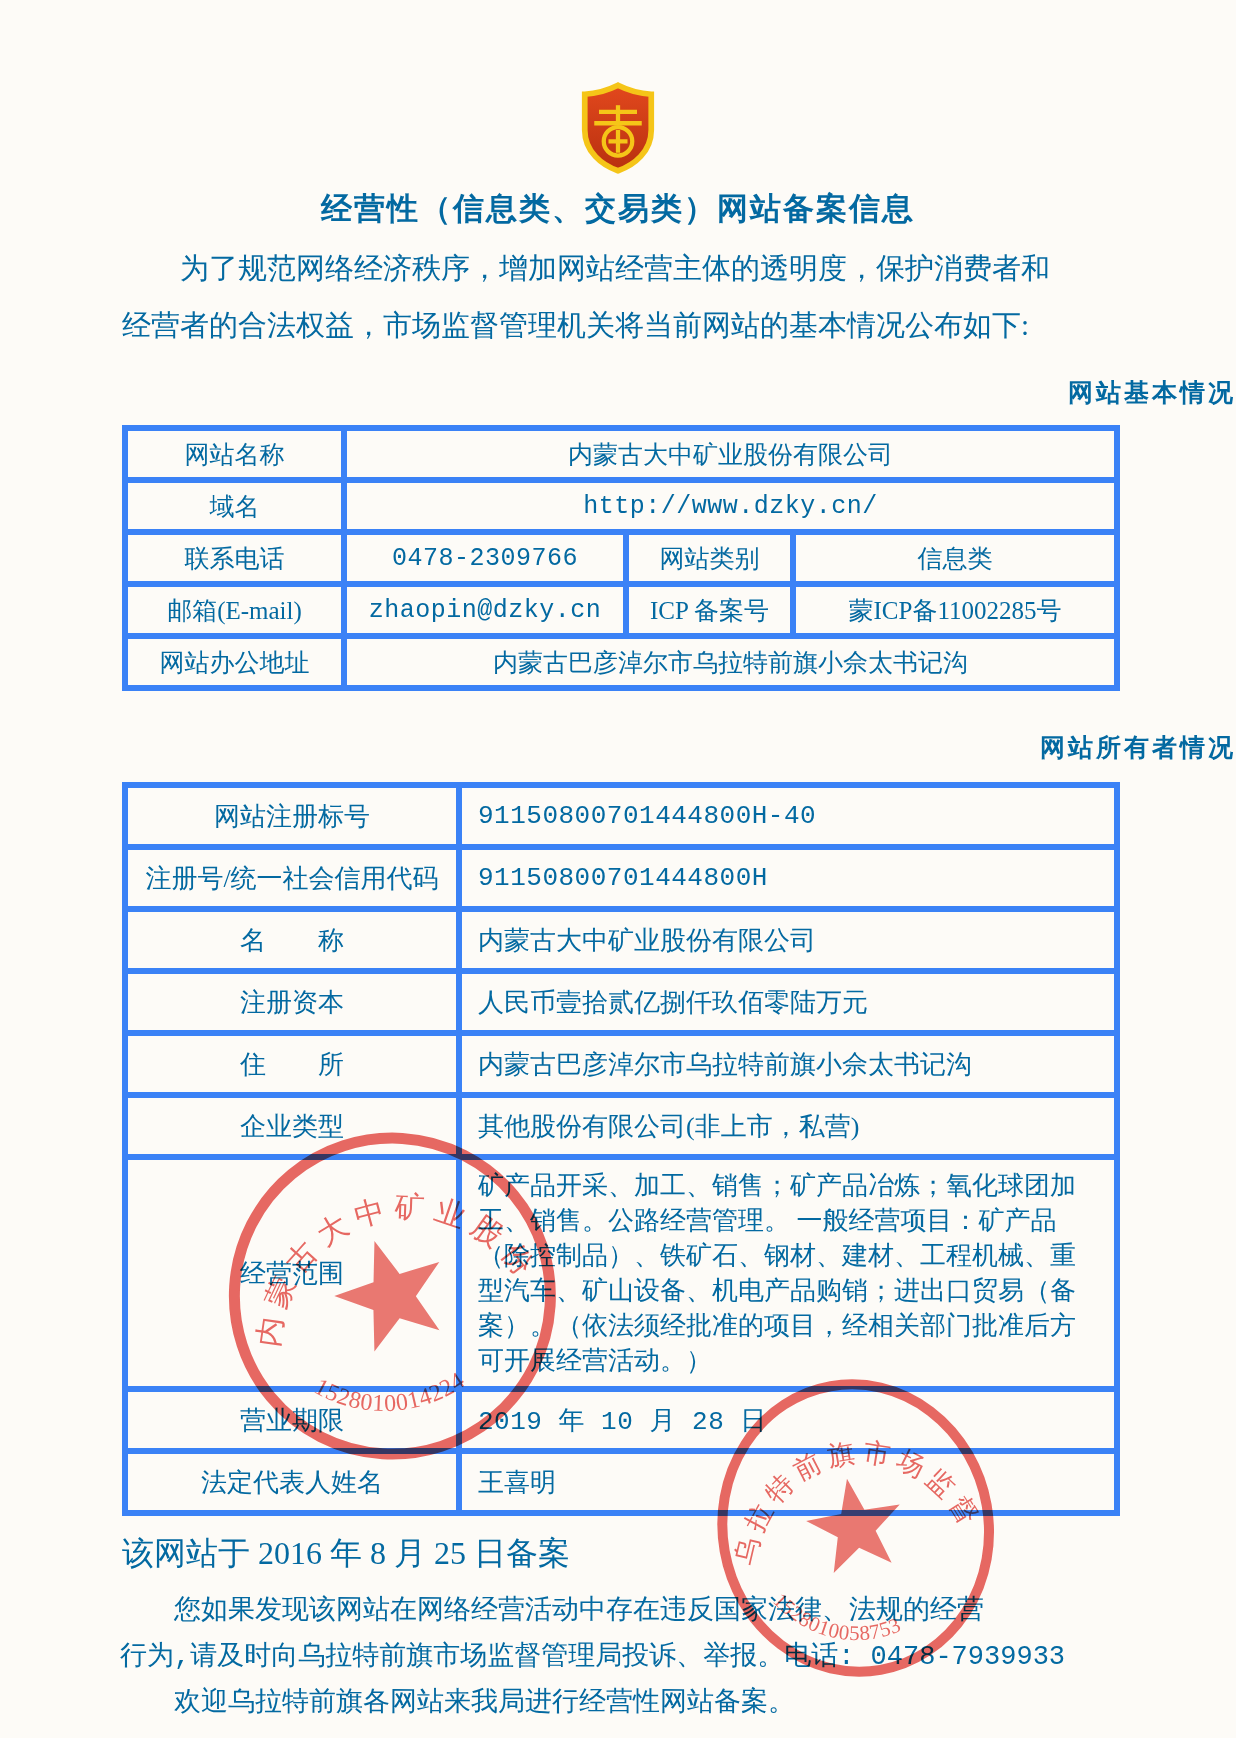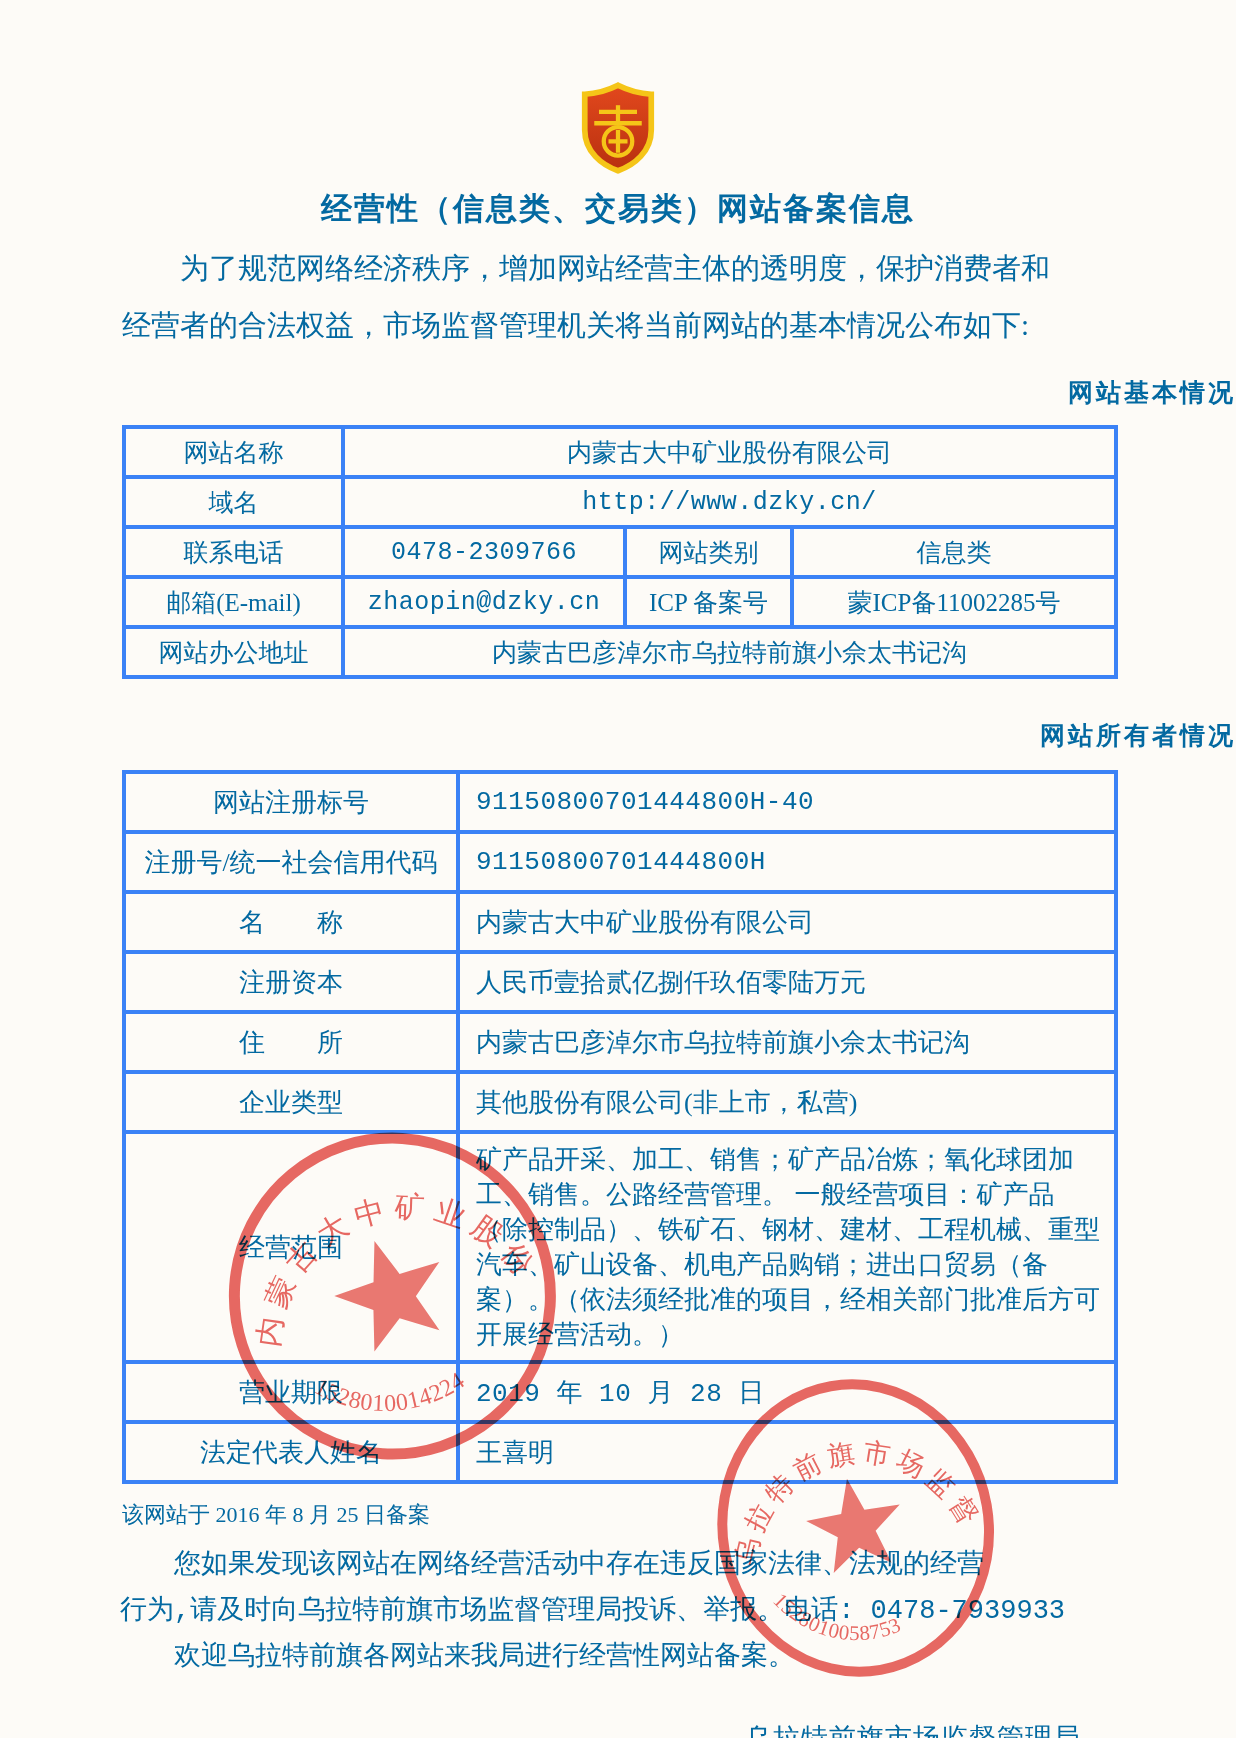--- a/index.html
+++ b/index.html
@@ -32,21 +32,21 @@
     margin-top:22px;
   }
   table{
     border-collapse:collapse;
     table-layout:fixed;
     margin-left:122px;
     width:992px;
     font-size:25px;
   }
   td{
-    border:4px solid #3b82f6;
+    border:6px solid #3b82f6;
     padding:2px 6px;
     text-align:center;
     vertical-align:middle;
     overflow:hidden;
   }
   .tbl-basic{margin-top:16px;}
   .tbl-basic td{height:42px;}
   .tbl-owner{margin-top:18px;font-size:26px;}
   .tbl-owner td{height:52px;}
   .tbl-owner td.val{
@@ -54,21 +54,21 @@
     padding-left:16px;
   }
   td.scope{
     line-height:35px;
     padding:8px 14px 8px 16px;
     text-align:justify;
   }
   .mono{font-family:"Liberation Mono", monospace;letter-spacing:0.5px;}
   .filed-line{
     margin:16px 0 0 122px;
-    font-size:22px;
+    font-size:32px;
   }
   .notice{
     width:995px;margin:12px 0 0 120px;
     font-size:27px;line-height:46px;font-family:Liberation Mono, monospace;
   }
   .signature{
     margin-top:40px;
     padding-right:155px;
     text-align:right;
     font-size:27px;

